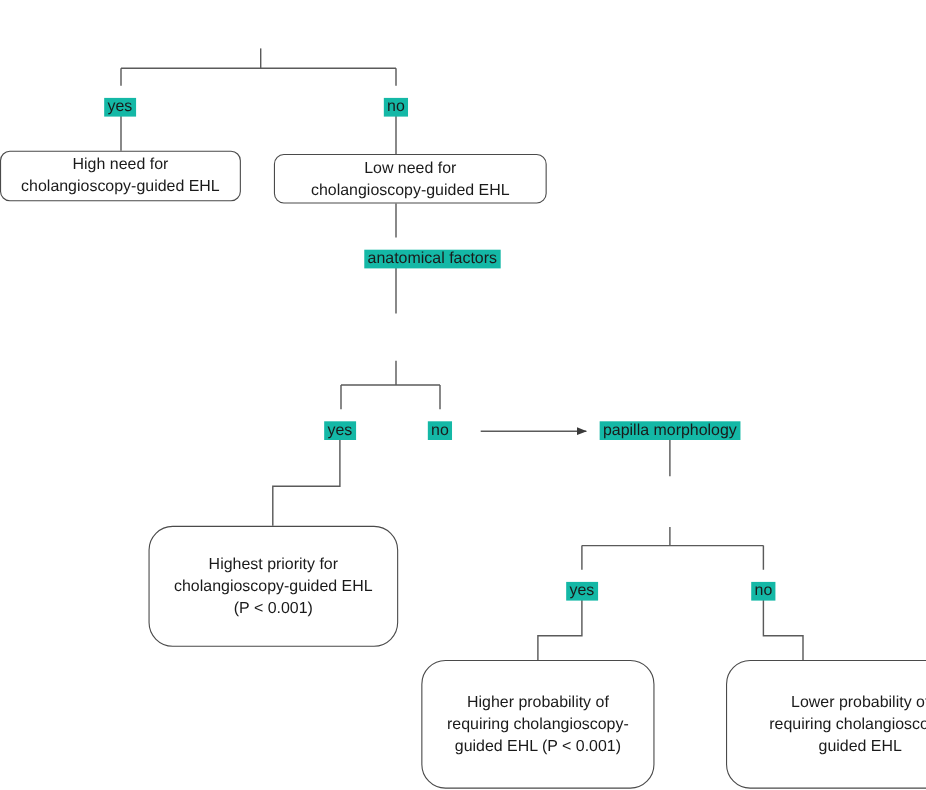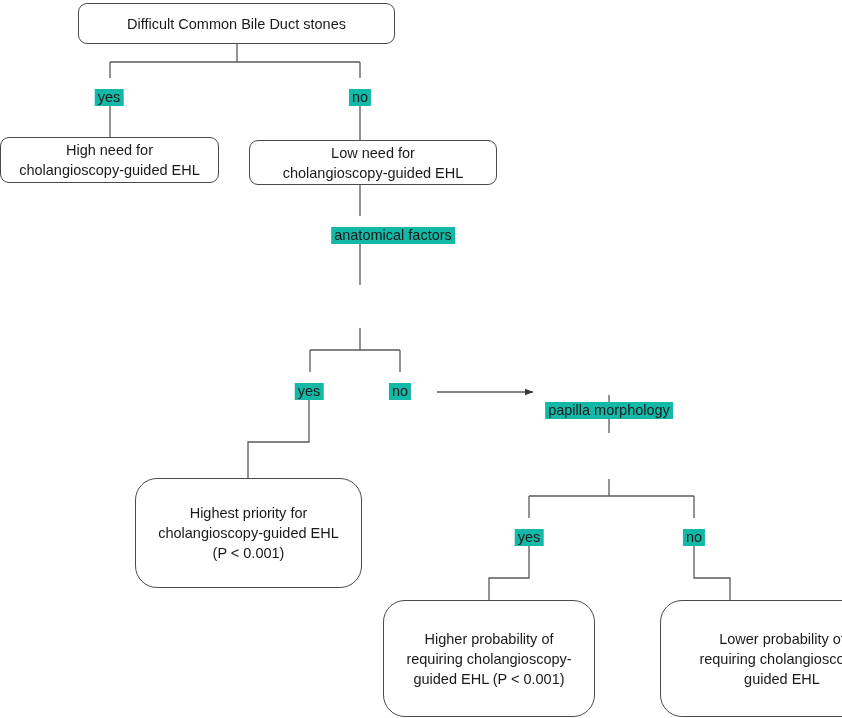--- a/index.html
+++ b/index.html
@@ -92,23 +92,20 @@
       <path d="M 529 496 L 694 496"></path>
       <path d="M 529 496 L 529 518"></path>
       <path d="M 694 496 L 694 518"></path>
 
       <path d="M 529 541 L 529 578 L 489 578 L 489 600"></path>
 
       <path d="M 694 541 L 694 578 L 730 578 L 730 600"></path>
     </g>
   </svg>
 
-  <div class="node rounded-sm" style="left:78px; top:3px; width:317px; height:41px;">
-    <span class="node-text">Difficult Common Bile Duct stones</span>
-  </div>
 
   <div class="node rounded-sm" style="left:0px; top:137px; width:219px; height:46px;">
     <span class="node-text">High need for
 cholangioscopy-guided EHL</span>
   </div>
 
   <div class="node rounded-sm" style="left:249px; top:140px; width:248px; height:45px;">
     <span class="node-text">Low need for
 cholangioscopy-guided EHL</span>
   </div>
@@ -131,17 +128,17 @@
     <span class="node-text">Lower probability of
 requiring cholangioscopy-
 guided EHL</span>
   </div>
 
   <div class="edge-label center" style="left:109px; top:89px;">yes</div>
   <div class="edge-label center" style="left:360px; top:89px;">no</div>
   <div class="edge-label center" style="left:360px; top:227px;margin-left:33px;">anatomical factors</div>
   <div class="edge-label center" style="left:309px; top:383px;">yes</div>
   <div class="edge-label center" style="left:400px; top:383px;">no</div>
-  <div class="edge-label center" style="left:609px; top:383px;margin-top:19px;">papilla morphology</div>
+  <div class="edge-label center" style="left:609px; top:383px;">papilla morphology</div>
   <div class="edge-label center" style="left:529px; top:529px;">yes</div>
   <div class="edge-label center" style="left:694px; top:529px;">no</div>
 
 </div>
 
 </body></html>

